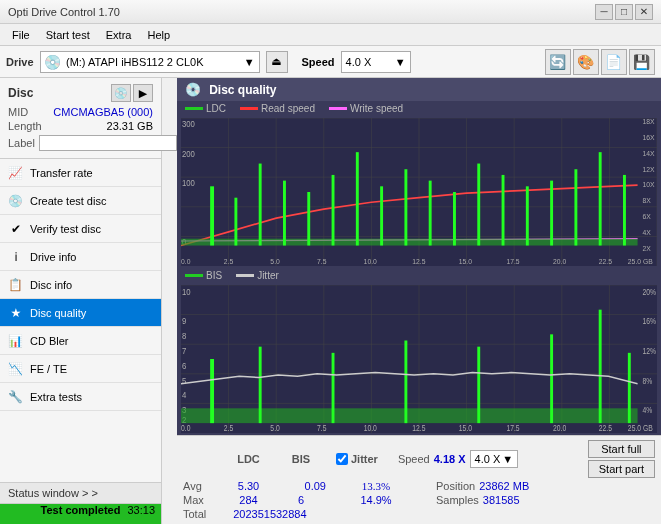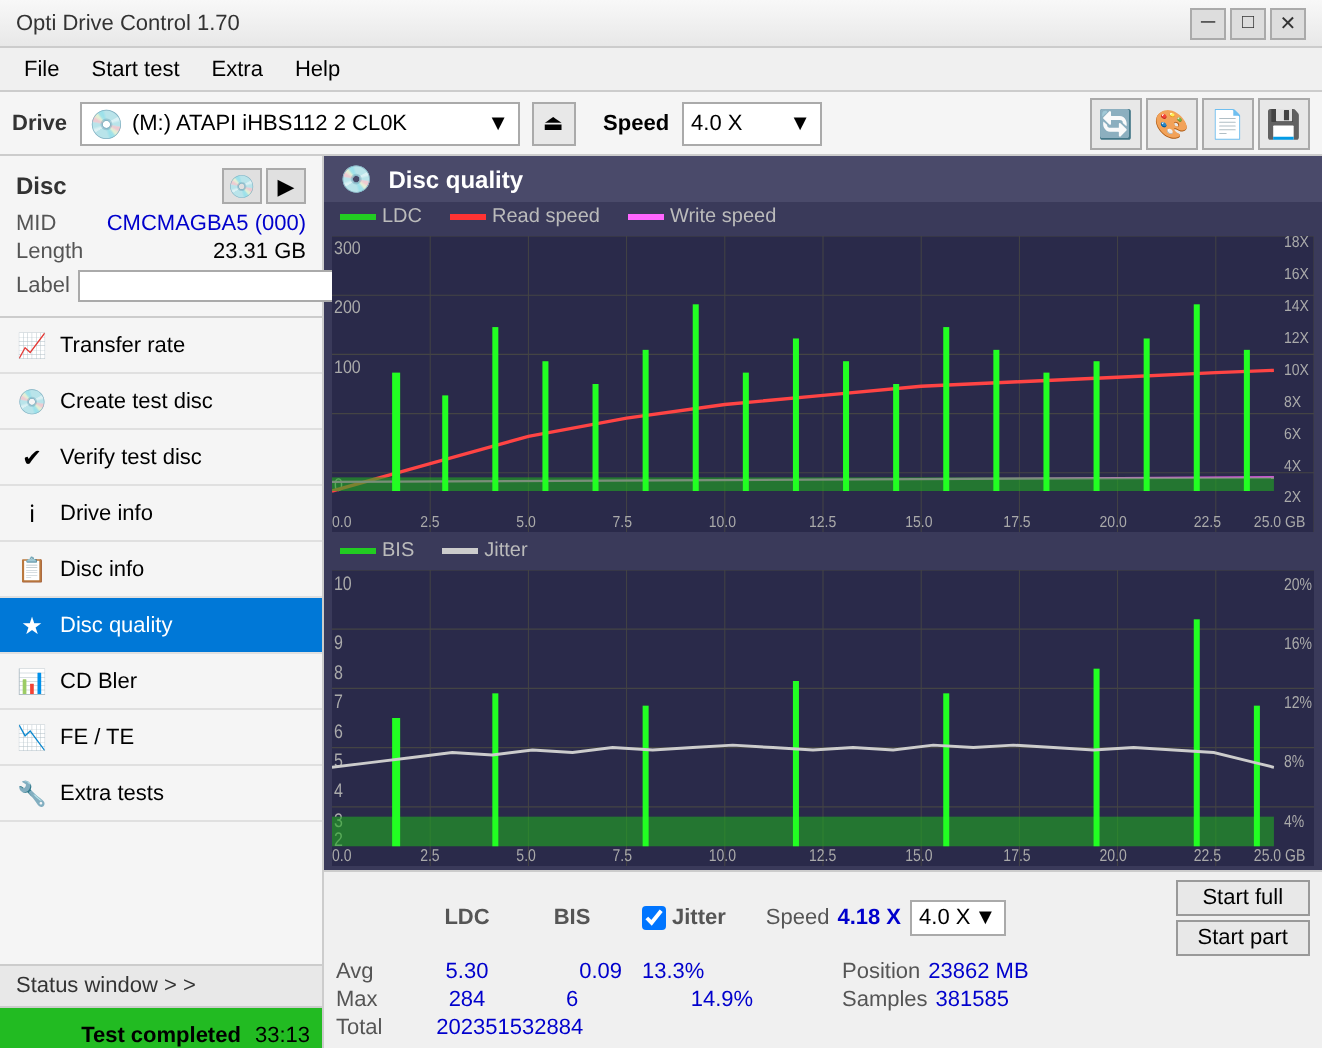--- a/index.html
+++ b/index.html
@@ -128,20 +128,21 @@
       align-items: center;
       justify-content: center;
       cursor: pointer;
       font-size: 14px;
     }
 
     
     .main-layout {
       display: flex;
       height: calc(524px - 24px - 22px - 32px);
+      gap: 15px;
     }
 
     
     .sidebar {
       width: 162px;
       background: #f5f5f5;
       border-right: 1px solid #ccc;
       display: flex;
       flex-direction: column;
     }
@@ -254,21 +255,21 @@
       cursor: pointer;
       font-size: 11px;
       color: #333;
     }
     .progress-bar-container {
       height: 20px;
       background: #c2410c;
       margin: 0;
       position: relative;
       display: flex;
-      align-items: flex-end;
+      align-items: flex-start;
     }
     .progress-bar {
       height: 100%;
       background: #22bb22;
     }
     .progress-text {
       position: absolute;
       left: 50%;
       transform: translateX(-50%);
       font-size: 11px;
@@ -608,21 +609,21 @@
         <div style="margin-left:auto; display:flex; flex-direction:column; gap:2px;">
           <button class="action-btn">Start full</button>
           <button class="action-btn">Start part</button>
         </div>
       </div>
 
       <div style="display:flex; align-items:center;">
         <div style="width:38px; font-size:11px; color:#555;">Avg</div>
         <div style="width:55px; text-align:center; font-size:11px; color:#0000cc;">5.30</div>
         <div style="width:50px; text-align:right; font-size:11px; color:#0000cc;">0.09</div>
-        <div style="margin-left:10px; width:80px; text-align:left; font-size:11px; color:#0000cc;">13.3%</div>
+        <div style="margin-left:10px; width:80px; text-align:center; font-size:11px; color:#0000cc;font-family:Liberation Serif, serif;">13.3%</div>
         <div style="margin-left:20px; font-size:11px; color:#555;">Position</div>
         <div style="margin-left:4px; font-size:11px; color:#0000cc;">23862 MB</div>
       </div>
 
       <div style="display:flex; align-items:center;">
         <div style="width:38px; font-size:11px; color:#555;">Max</div>
         <div style="width:55px; text-align:center; font-size:11px; color:#0000cc;">284</div>
         <div style="width:50px; text-align:center; font-size:11px; color:#0000cc;">6</div>
         <div style="margin-left:10px; width:80px; text-align:center; font-size:11px; color:#0000cc;">14.9%</div>
         <div style="margin-left:20px; font-size:11px; color:#555;">Samples</div>

